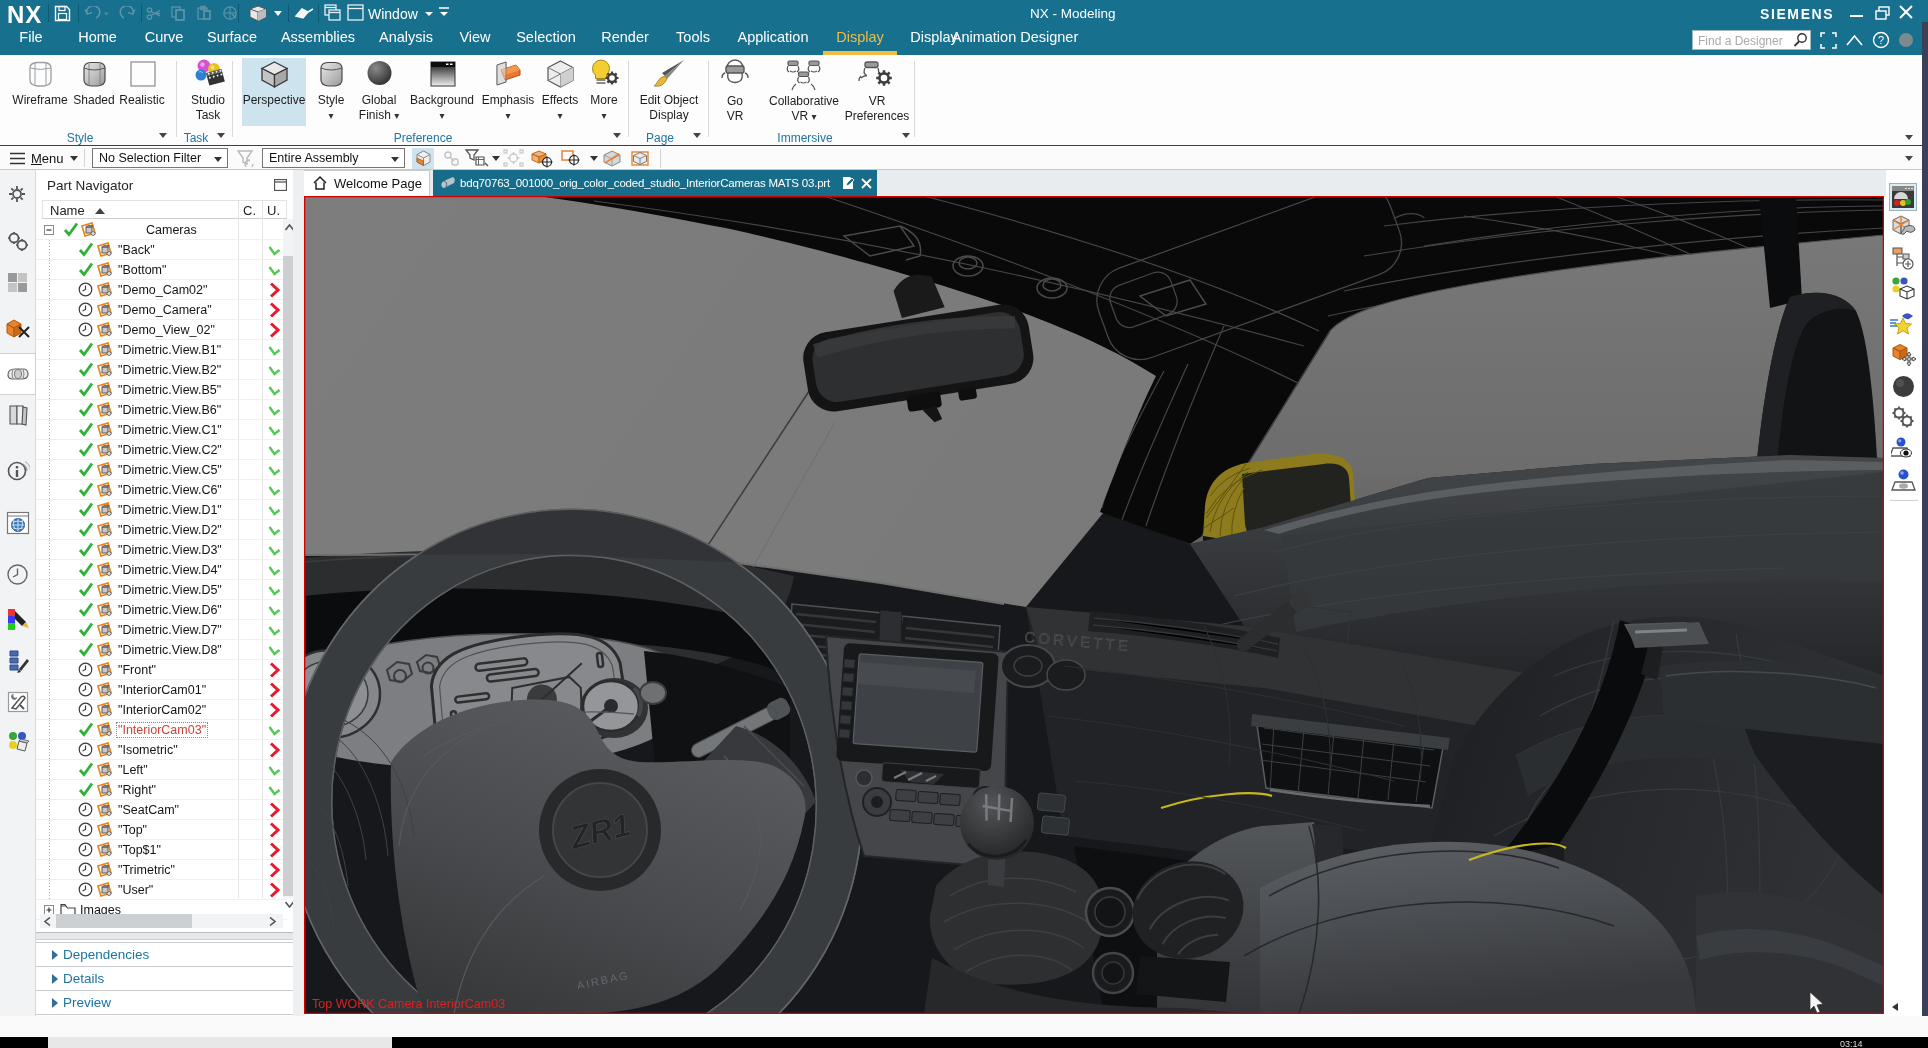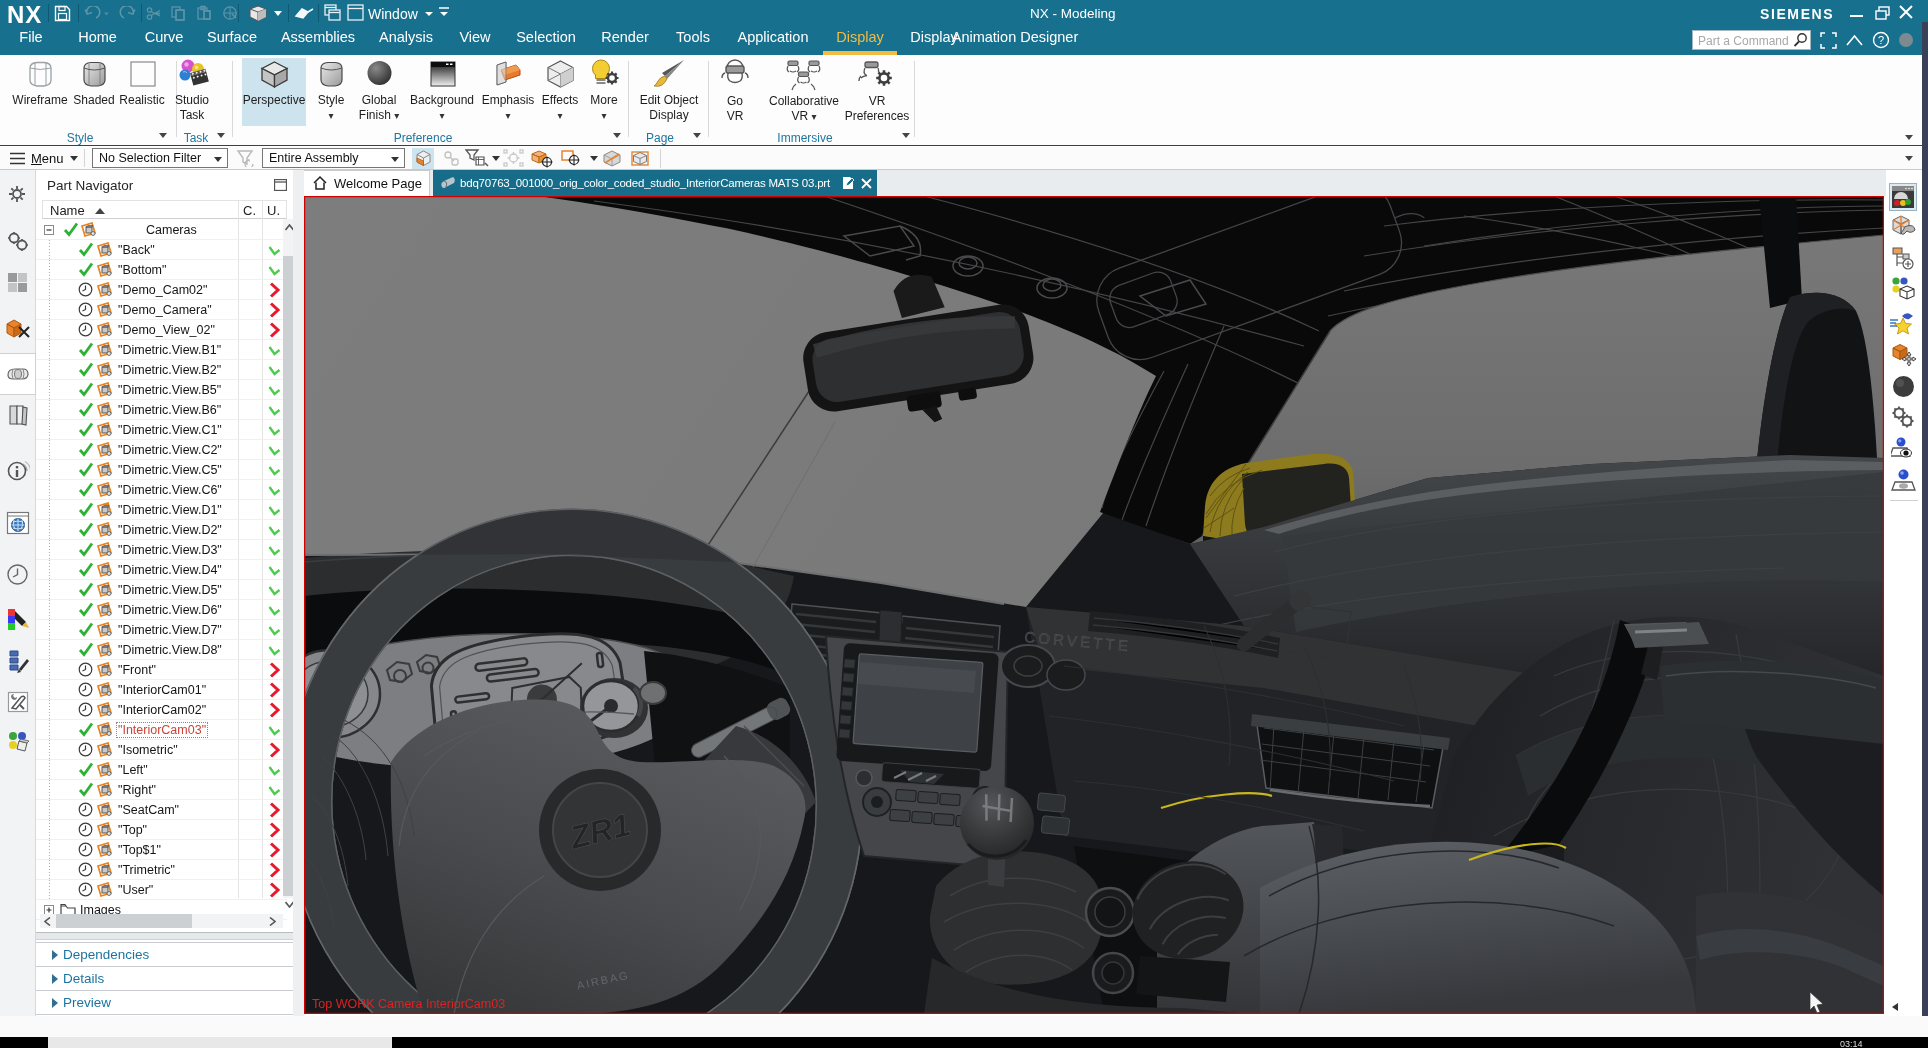--- a/index.html
+++ b/index.html
@@ -128,21 +128,21 @@
  <div class="tab" style="left:452px;width:46px;">View</div>
  <div class="tab" style="left:506px;width:80px;">Selection</div>
  <div class="tab" style="left:592px;width:66px;">Render</div>
  <div class="tab" style="left:666px;width:54px;">Tools</div>
  <div class="tab" style="left:728px;width:90px;">Application</div>
  <div class="tab tabgold" style="left:826px;width:68px;">Display</div>
  <div class="tab" style="left:901px;width:66px;">Display</div>
  <div class="tab" style="left:940px;width:150px;">Animation Designer</div>
  
  <div class="abs" style="left:1692px;top:30px;width:119px;height:20px;background:#fff;border:1px solid #9fb8c2;"></div>
- <div class="abs" style="left:1698px;top:34px;font-size:12px;color:#a9a9a9;">Part a Command</div>
+ <div class="abs" style="left:1698px;top:34px;font-size:12px;color:#a9a9a9;">Find a Designer</div>
  <svg class="abs" style="left:1793px;top:32px" width="16" height="16" viewBox="0 0 16 16">
       <circle cx="9" cy="6" r="4.2" fill="none" stroke="#333" stroke-width="1.4"></circle>
       <path d="M6 9.5 L1.5 14" stroke="#333" stroke-width="1.8"></path>
     </svg>
  <svg class="abs" style="left:1820px;top:32px" width="17" height="17" viewBox="0 0 17 17">
       <g stroke="#fff" stroke-width="1.5" fill="none">
         <path d="M1 5V1h4M12 1h4v4M16 12v4h-4M5 16H1v-4"></path>
       </g>
     </svg>
  <svg class="abs" style="left:1846px;top:34px" width="17" height="12" viewBox="0 0 17 12">
@@ -181,21 +181,21 @@
       </svg>Wireframe</div>
  <div class="rbtn" style="left:66px;top:3px;width:56px;"><svg width="33" height="33" viewBox="0 0 33 33">
         <path d="M6 10 Q6 5 13 4.5 L20 4.5 Q27 5 27 10 L27 22 Q27 27 20 28 L13 28 Q6 27 6 22 Z" fill="url(#cubeg)" stroke="#4a4a4a" stroke-width="1.2"></path>
         <path d="M11 6 V28 M22 6 V28" stroke="#777" fill="none" stroke-width="0.8"></path>
         <path d="M6 10 Q16 14 27 10" fill="none" stroke="#555" stroke-width="1"></path>
       </svg>Shaded</div>
  <div class="rbtn" style="left:113px;top:3px;width:58px;"><svg width="33" height="33" viewBox="0 0 33 33">
         <rect x="5" y="4" width="24" height="24" fill="#fdfdfd" stroke="#8a8a8a" stroke-width="1.2"></rect>
       </svg>Realistic</div>
  <div class="rsep" style="left:176px;"></div>
- <div class="rbtn" style="left:164px;top:3px;width:56px;"><svg width="33" height="33" viewBox="0 0 33 33">
+ <div class="rbtn" style="left:180px;top:3px;width:56px;"><svg width="33" height="33" viewBox="0 0 33 33">
         <circle cx="12" cy="8" r="6.5" fill="#d553d0"></circle>
         <circle cx="10.5" cy="6.5" r="2.2" fill="#eda6ea"></circle>
         <circle cx="22" cy="11" r="6" fill="#e8c320"></circle>
         <circle cx="20.5" cy="9.5" r="2" fill="#f2e08a"></circle>
         <circle cx="9" cy="17" r="5.5" fill="#2d7fd3"></circle>
         <path d="M7 14 a3 3 0 0 1 4 1" stroke="#9cc4ea" fill="none"></path>
         <g transform="translate(14,15) rotate(-15)">
           <rect x="0" y="3" width="16" height="10" fill="#333"></rect>
           <path d="M0 3 L16 3 L16 0 L0 0z" fill="#555"></path>
           <g fill="#eee">

